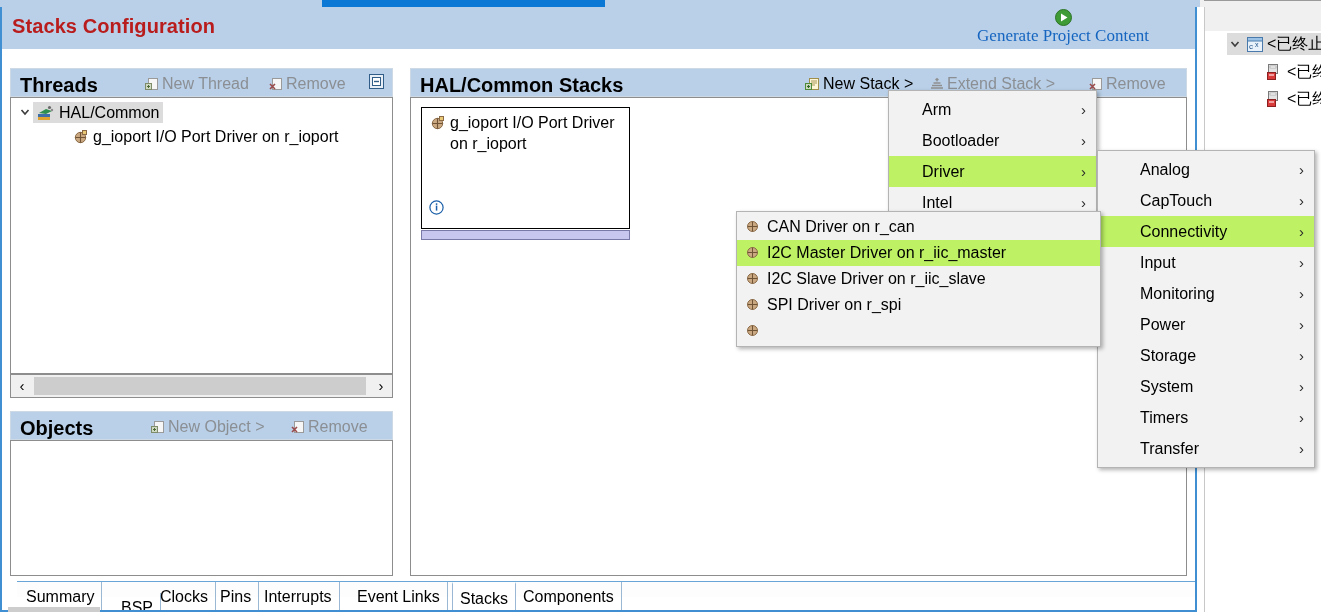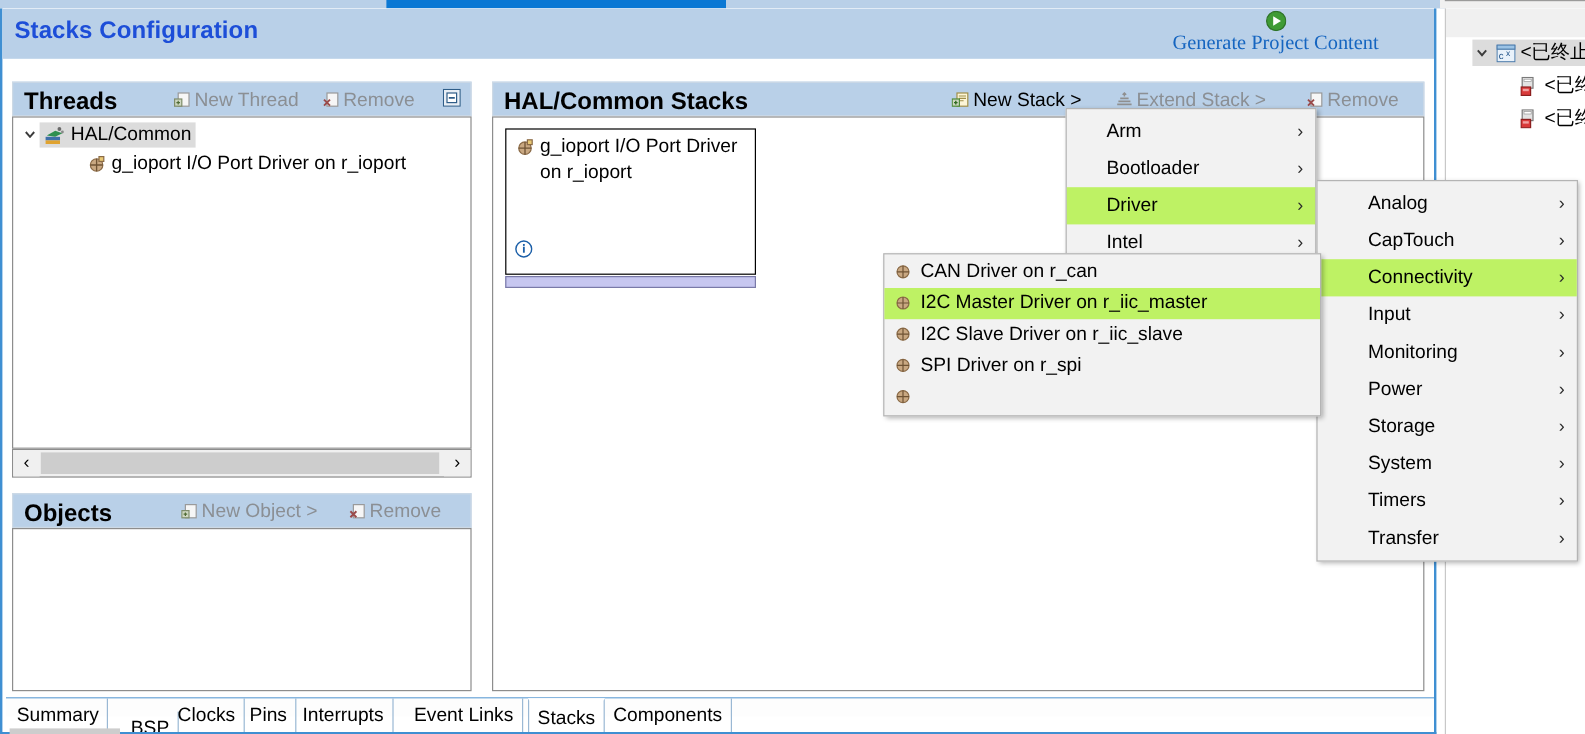--- a/index.html
+++ b/index.html
@@ -43,21 +43,21 @@
   }
 
   
   #editor-header {
     position: absolute; left: 0; top: 0; width: 1193px; height: 42px;
     background: #b9d0e8;
   }
   #page-title {
     position: absolute; left: 10px; top: 8px;
     font-size: 20px; font-weight: bold; letter-spacing: 0.1px;
-    color: #1d4ed8;
+    color: #b91c1c;
   }
   #generate-link-wrap {
     position: absolute; right: 17px; top: 2px;
     text-align: center; width: 230px; font-family: Liberation Serif, serif;
   }
   #generate-icon {
     display: block; margin: 0 auto 0 auto; width: 17px; height: 17px;
   }
   #generate-link {
     display: block; color: #1565c0; font-size: 17px; cursor: pointer;
@@ -198,21 +198,21 @@
   #menu-driver .mi .mi-label { left: 42px; }
 
   
   #menu-conn { left: 736px; top: 211px; width: 365px; padding: 2px 0; }
   #menu-conn .mi { height: 26px; line-height: 26px; }
   #menu-conn .mi .mi-label { left: 30px; }
   #menu-conn .leaf-ico { position: absolute; left: 8px; top: 5px; }
 
   
   #tabbar {
-    position: absolute; left: 3px; top: 574px; width: 1191px; height: 16px;
+    position: absolute; left: 15px; top: 574px; width: 1191px; height: 16px;
     background: #fdfdfd;
     border-top: 1px solid #6aa5d8;
   }
   .tab {
     position: absolute; top: 0; height: 30px; line-height: 30px;
     padding: 0 7px; font-size: 16px; color: #000;
     border-right: 1px solid #9ab8d4;
     cursor: pointer; background: transparent; white-space: nowrap;
   }
   .tab.active {
@@ -365,21 +365,21 @@
         </svg><span>Remove</span>
       </span>
     </div>
     <div id="objects-body"></div>
   </div>
 
   <div id="stacks-panel">
     <div id="stacks-head" class="panel-head">
       <span class="panel-title">HAL/Common Stacks</span>
 
-      <span class="head-action enabled" style="left:382px;">
+      <span class="head-action enabled" style="left:394px;">
         <svg class="mini-ico" width="15" height="14" viewBox="0 0 15 14">
           <rect x="4.5" y="1.5" width="9" height="11" fill="#fdf6d8" stroke="#a08f4a"></rect>
           <path d="M6 4h6M6 6h6M6 8h4" stroke="#a08f4a" stroke-width="0.9"></path>
           <rect x="0.5" y="6.5" width="6" height="6" fill="#cfd8c2" stroke="#4f8c3a"></rect>
           <path d="M2 9.5h3M3.5 8v3" stroke="#2f6b22" stroke-width="1.2"></path>
         </svg><span>New Stack &gt;</span>
       </span>
 
       <span class="head-action" style="left:519px;">
         <svg class="mini-ico" width="14" height="14" viewBox="0 0 14 14">

